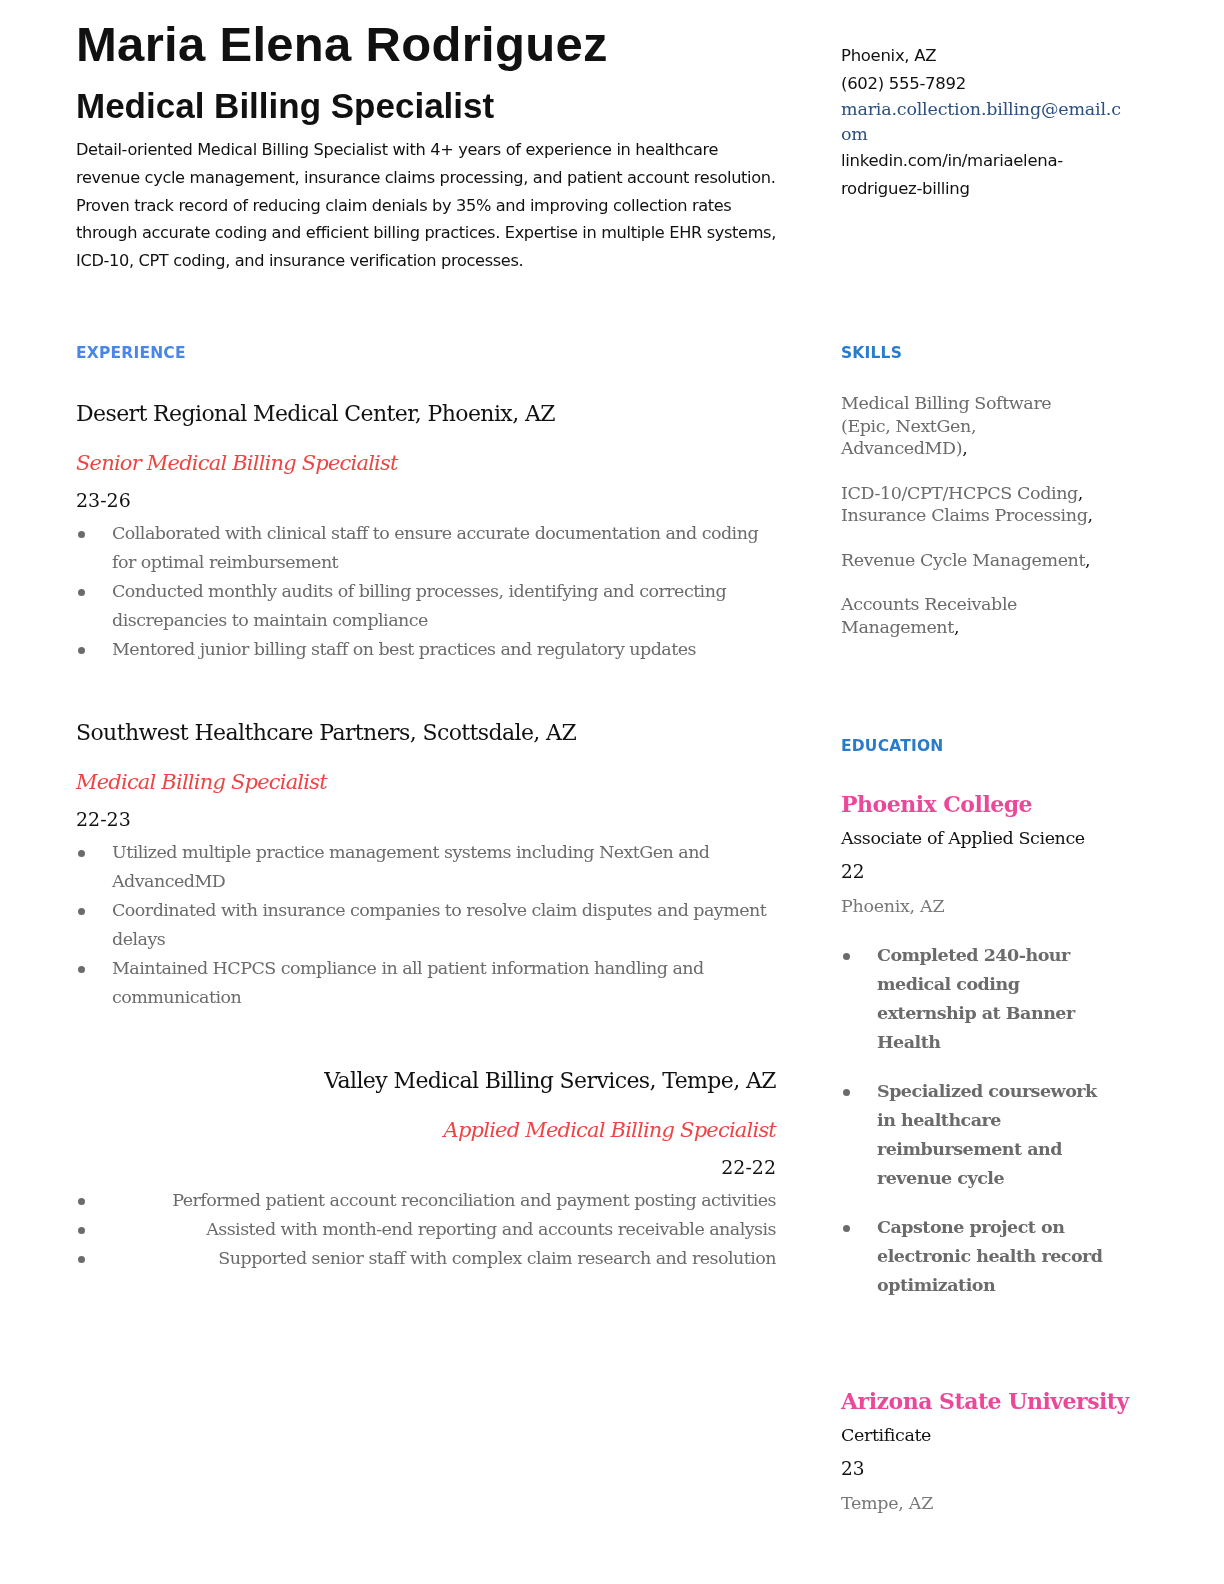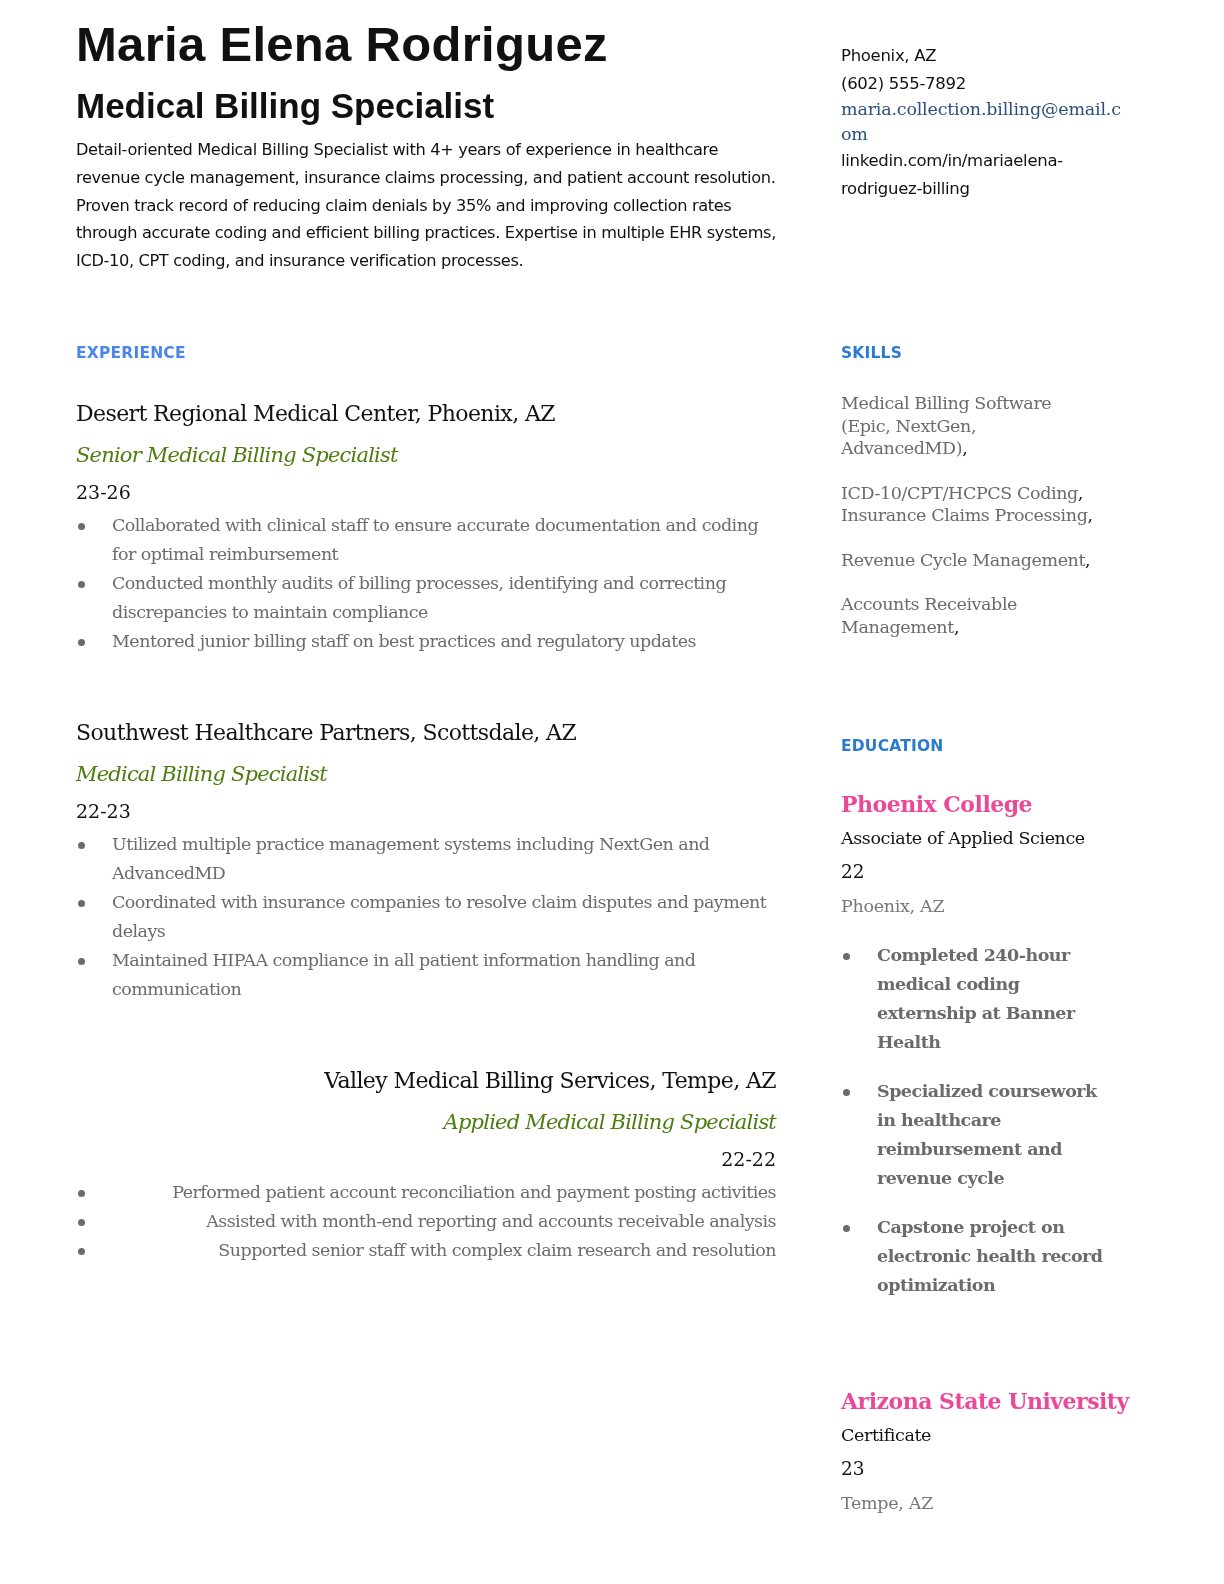--- a/index.html
+++ b/index.html
@@ -13,21 +13,21 @@
   .headline { font-family: "Liberation Sans", sans-serif; font-weight: 700; font-size: 35px; line-height: 44px; margin-top: 10px; color: #111; }
   .summary { font-family: "DejaVu Sans", sans-serif; font-size: 16.2px; line-height: 27.8px; margin-top: 8px; color: #111; letter-spacing: -0.35px; }
 
   .contact-line { font-family: "DejaVu Sans", sans-serif; font-size: 16.5px; line-height: 27.5px; color: #111; letter-spacing: -0.3px; }
   .contact-email { font-family: "DejaVu Serif", serif; font-size: 17.5px; line-height: 25px; color: #2a4f80; word-break: break-all; letter-spacing: -0.2px; }
 
   .section-title { font-family: "DejaVu Sans", sans-serif; font-weight: 700; font-size: 15.5px; color: #4a86e8; letter-spacing: 0.2px; }
   .section-title.alt { color: #2b7bcb; }
 
   .exp-title { font-family: "DejaVu Serif", serif; font-size: 22px; line-height: 30px; color: #111; letter-spacing: -0.6px; }
-  .exp-role { font-family: "DejaVu Serif", serif; font-style: italic; font-size: 21px; line-height: 30px; color: #4d7c0f; margin-top: 11px; letter-spacing: -0.8px; }
+  .exp-role { font-family: "DejaVu Serif", serif; font-style: italic; font-size: 21px; line-height: 30px; color: #ef4444; margin-top: 19px; letter-spacing: -0.8px; }
   .exp-date { font-family: "DejaVu Serif", serif; font-size: 19px; line-height: 26px; color: #111; margin-top: 9px; }
   .bullets { list-style: none; margin-top: 6px; }
   .bullets li { position: relative; padding-left: 36px; font-family: "DejaVu Serif", serif; font-size: 17.5px; line-height: 29px; color: #6b6b6b; letter-spacing: -0.55px; }
   .bullets li .dot { position: absolute; left: 2px; top: 12px; width: 7px; height: 7px; border-radius: 50%; background: #6b6b6b; }
 
   .skill { font-family: "DejaVu Serif", serif; font-size: 17.5px; line-height: 22.5px; color: #6b6b6b; letter-spacing: -0.4px; }
   .skill .comma { color: #111; }
 
   .edu-school { font-family: "DejaVu Serif", serif; font-weight: 700; font-size: 22px; line-height: 30px; color: #ec4899; letter-spacing: -0.5px; }
   .edu-degree { font-family: "DejaVu Serif", serif; font-size: 17.5px; line-height: 26px; color: #111; margin-top: 6px; letter-spacing: -0.4px; }
@@ -60,21 +60,21 @@
     </ul>
   </div>
 
   <div style="position:absolute; top:704px; left:0; width:700px;">
     <div class="exp-title">Southwest Healthcare Partners, Scottsdale, AZ</div>
     <div class="exp-role">Medical Billing Specialist</div>
     <div class="exp-date">22-23</div>
     <ul class="bullets">
       <li><span class="dot"></span><span>Utilized multiple practice management systems including NextGen and AdvancedMD</span></li>
       <li><span class="dot"></span><span>Coordinated with insurance companies to resolve claim disputes and payment delays</span></li>
-      <li><span class="dot"></span><span>Maintained HIPAA compliance in all patient information handling and communication</span></li>
+      <li><span class="dot"></span><span>Maintained HCPCS compliance in all patient information handling and communication</span></li>
     </ul>
   </div>
 
   <div style="position:absolute; top:1052px; left:0; width:700px;text-align:right;">
     <div class="exp-title">Valley Medical Billing Services, Tempe, AZ</div>
     <div class="exp-role">Applied Medical Billing Specialist</div>
     <div class="exp-date">22-22</div>
     <ul class="bullets">
       <li><span class="dot"></span><span>Performed patient account reconciliation and payment posting activities</span></li>
       <li><span class="dot"></span><span>Assisted with month-end reporting and accounts receivable analysis</span></li>

